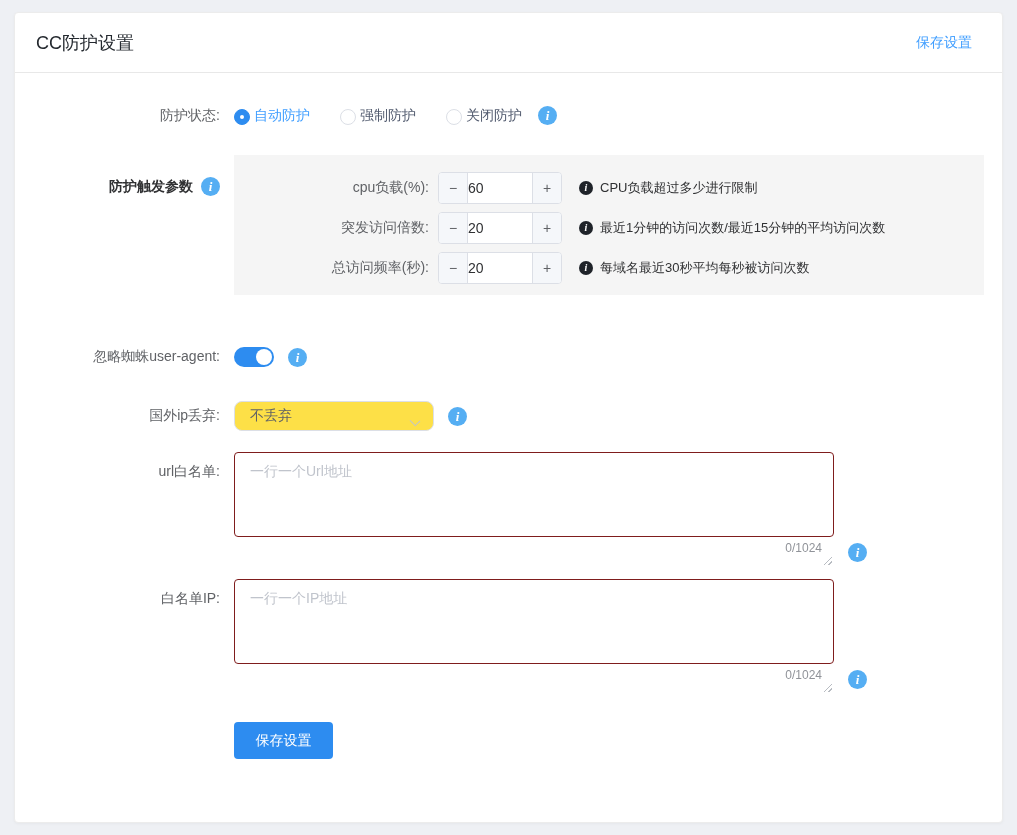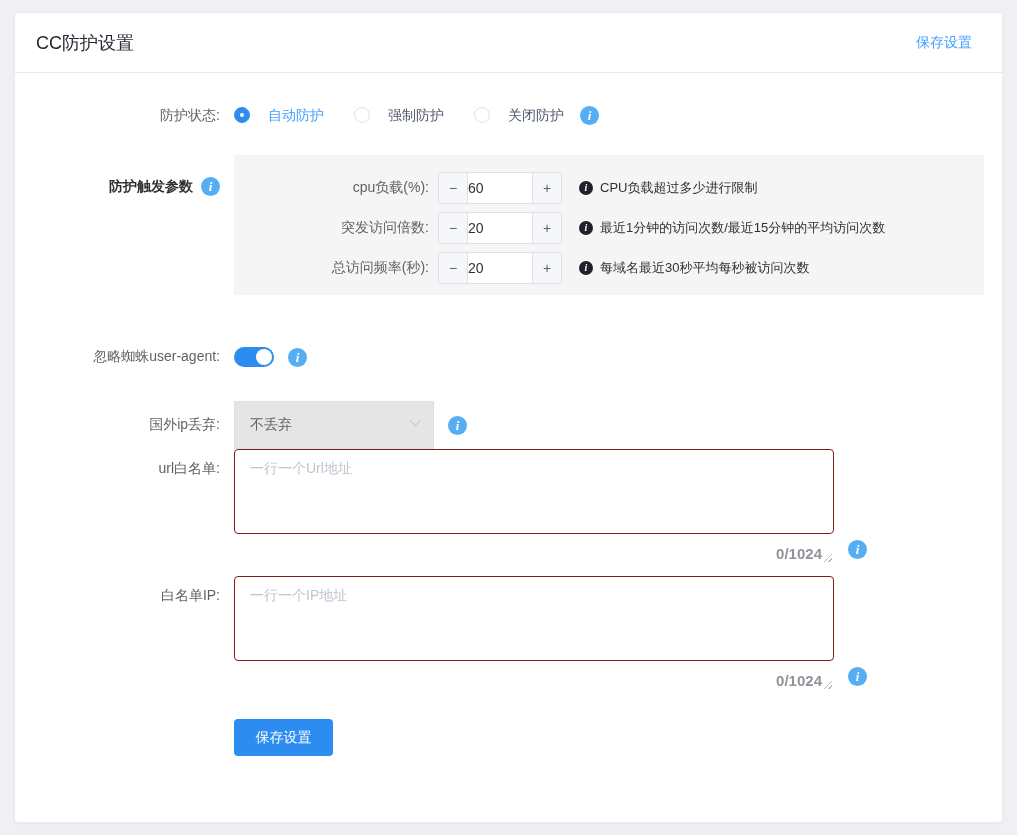--- a/index.html
+++ b/index.html
@@ -38,21 +38,21 @@
   }
   .info-dark {
     width:14px; height:14px; border-radius:50%; background:#1f2329;
     color:#fff; display:inline-flex; align-items:center; justify-content:center;
     font-family:"Liberation Serif",serif; font-style:italic; font-weight:bold;
     font-size:10px; flex-shrink:0; line-height:1;
   }
 
   
   .radio-group { display:flex; align-items:center; gap:30px; }
-  .radio-item { display:flex; align-items:flex-start; gap:18px; cursor:pointer; }
+  .radio-item { display:flex; align-items:flex-end; gap:4px; cursor:pointer; }
   .radio-dot {
     width:16px; height:16px; border-radius:50%; border:1px solid #dcdfe6; background:#fff;
   }
   .radio-item.selected .radio-dot {
     border-color:#2d8cf0; background:#2d8cf0; position:relative;
   }
   .radio-item.selected .radio-dot::after {
     content:""; position:absolute; left:5px; top:5px; width:4px; height:4px;
     border-radius:50%; background:#fff;
   }
@@ -90,62 +90,62 @@
     width:40px; height:20px; border-radius:10px; background:#2d8cf0;
     position:relative; cursor:pointer; flex-shrink:0;
   }
   .toggle-knob {
     position:absolute; right:2px; top:2px; width:16px; height:16px;
     border-radius:50%; background:#fff;
   }
 
   
   .select-box {
-    width:200px; height:48px; border:1px solid #dcdfe6; border-radius:0;
-    background:#e5e5e5; display:flex; align-items:center; padding:0 30px 0 15px;
+    width:200px; height:30px; border:1px solid #dcdfe6; border-radius:8px;
+    background:#fde047; display:flex; align-items:center; padding:0 30px 0 15px;
     position:relative; cursor:pointer; color:#606266;
   }
   .chevron {
     position:absolute; right:14px; top:15px; width:8px; height:8px;
     border-right:1.5px solid #c0c4cc; border-bottom:1.5px solid #c0c4cc;
     transform:rotate(45deg) scaleY(.9);
   }
 
   
   .ta-row { align-items:flex-start; }
   .ta-row .row-label { margin-top:11px; }
   .ta-wrap { position:relative; width:600px; height:115px; }
   .ta {
     width:600px; height:85px; resize:none; border:1px solid #7f1d1d; border-radius:4px;
     padding:10px 15px; font-family:inherit; font-size:14px; color:#303133;
     outline:none; background:#fff; display:block;
   }
   .ta::placeholder { color:#c0c4cc; }
   .ta-counter {
-    position:absolute; right:12px; bottom:2px; font-size:15px; color:#909399;
-    background:#fff; padding-left:4px; pointer-events:none;font-weight:bold;
+    position:absolute; right:12px; bottom:12px; font-size:12px; color:#909399;
+    background:#fff; padding-left:4px; pointer-events:none;
   }
   .resize-handle {
     position:absolute; right:2px; bottom:2px; width:10px; height:10px; cursor:nwse-resize;
     background:repeating-linear-gradient(-45deg, transparent, transparent 2px, #b8bcc2 2px, #b8bcc2 3px);
     clip-path:polygon(100% 0, 100% 100%, 0 100%);
   }
   .ta-info { align-self:flex-end; margin-left:14px; margin-bottom:5px; }
 
   
   .save-btn {
     margin-left:219px; margin-top:28px; width:99px; height:37px;
     background:#2d8cf0; color:#fff; border:none; border-radius:4px;
     font-size:14px; font-family:inherit; cursor:pointer;
   }
 
   .mt-status { margin-top:0; }
   .mt-toggle { margin-top:52px; }
   .mt-select { margin-top:34px; }
-  .mt-url    { }
+  .mt-url    { margin-top:21px; }
   .mt-ip     { margin-top:12px; }
 </style>
 </head>
 <body>
 
 <div class="card">
 
   <div class="card-header">
     <div class="card-title">CC防护设置</div>
     <a class="save-link">保存设置</a>

